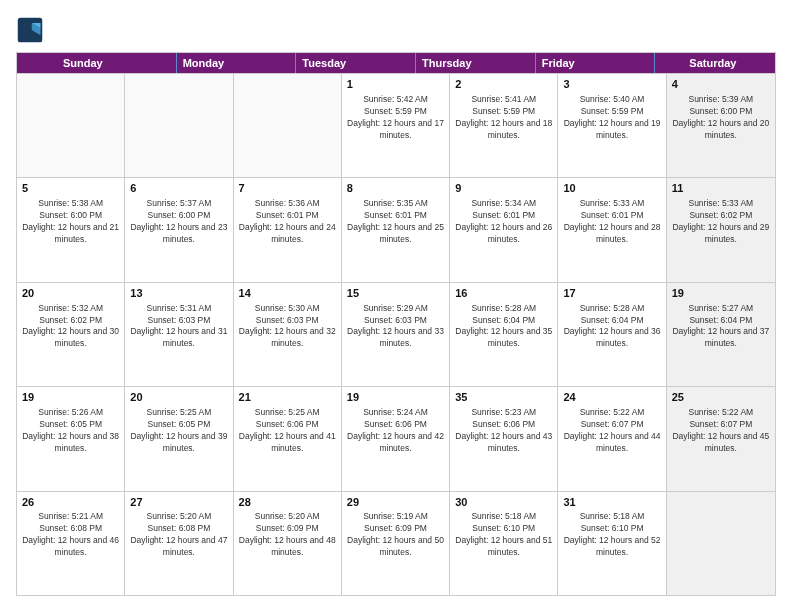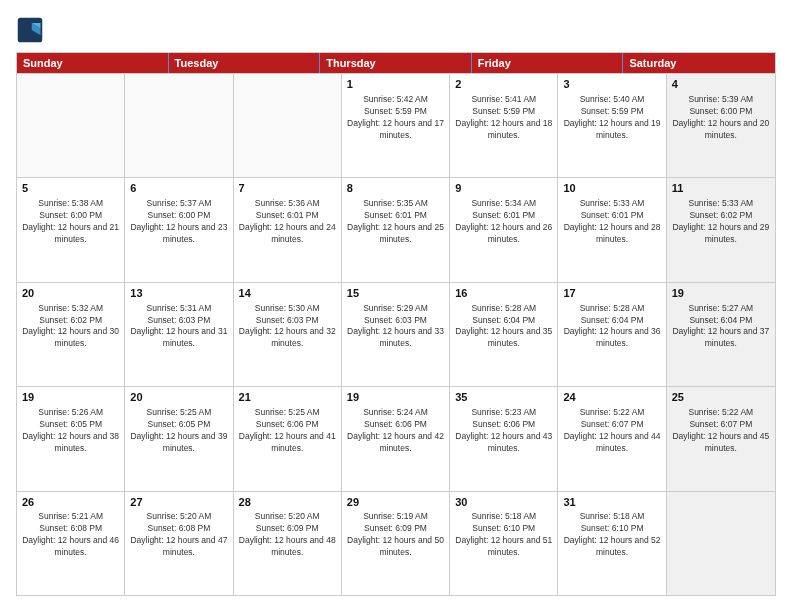--- a/index.html
+++ b/index.html
@@ -52,32 +52,33 @@
       color: #333;
     }
     .calendar {
       flex: 1;
       display: flex;
       flex-direction: column;
       border: 1px solid #ccc;
     }
     .cal-header-row {
       display: grid;
-      grid-template-columns: repeat(5, 1fr);
-      background: #b91c1c;
+      grid-template-columns: repeat(6, 1fr);
+      background: #701a75;
+      padding-left: 40px;
     }
     .cal-header-cell {
       color: #fff;
       font-size: 11px;
       font-weight: bold;
       padding: 4px 6px;
       text-align: left;
       border-right: 1px solid #5a8acd;
     }
-    .cal-header-cell:last-child { border-right: none; }
+    .cal-header-cell:last-child { border-right: none; margin-left: 28px; }
     .cal-body {
       flex: 1;
       display: flex;
       flex-direction: column;
     }
     .cal-week {
       display: grid;
       grid-template-columns: repeat(7, 1fr);
       flex: 1;
       border-top: 1px solid #ccc;
@@ -126,20 +127,21 @@
     </div>
     <div class="title-section">
       <div class="calendar-title"></div>
       <div class="calendar-subtitle"></div>
     </div>
   </div>
 
   <div class="calendar">
     <div class="cal-header-row">
     <div class="cal-header-cell">Sunday</div>
+        <div class="cal-header-cell">Monday</div>
         <div class="cal-header-cell">Tuesday</div>
         <div class="cal-header-cell">Thursday</div>
         <div class="cal-header-cell">Friday</div>
         <div class="cal-header-cell">Saturday</div>
       </div>
     <div class="cal-body">
     <div class="cal-week">
           <div class="cal-cell empty"></div>
           <div class="cal-cell empty"></div>
           <div class="cal-cell empty"></div>

